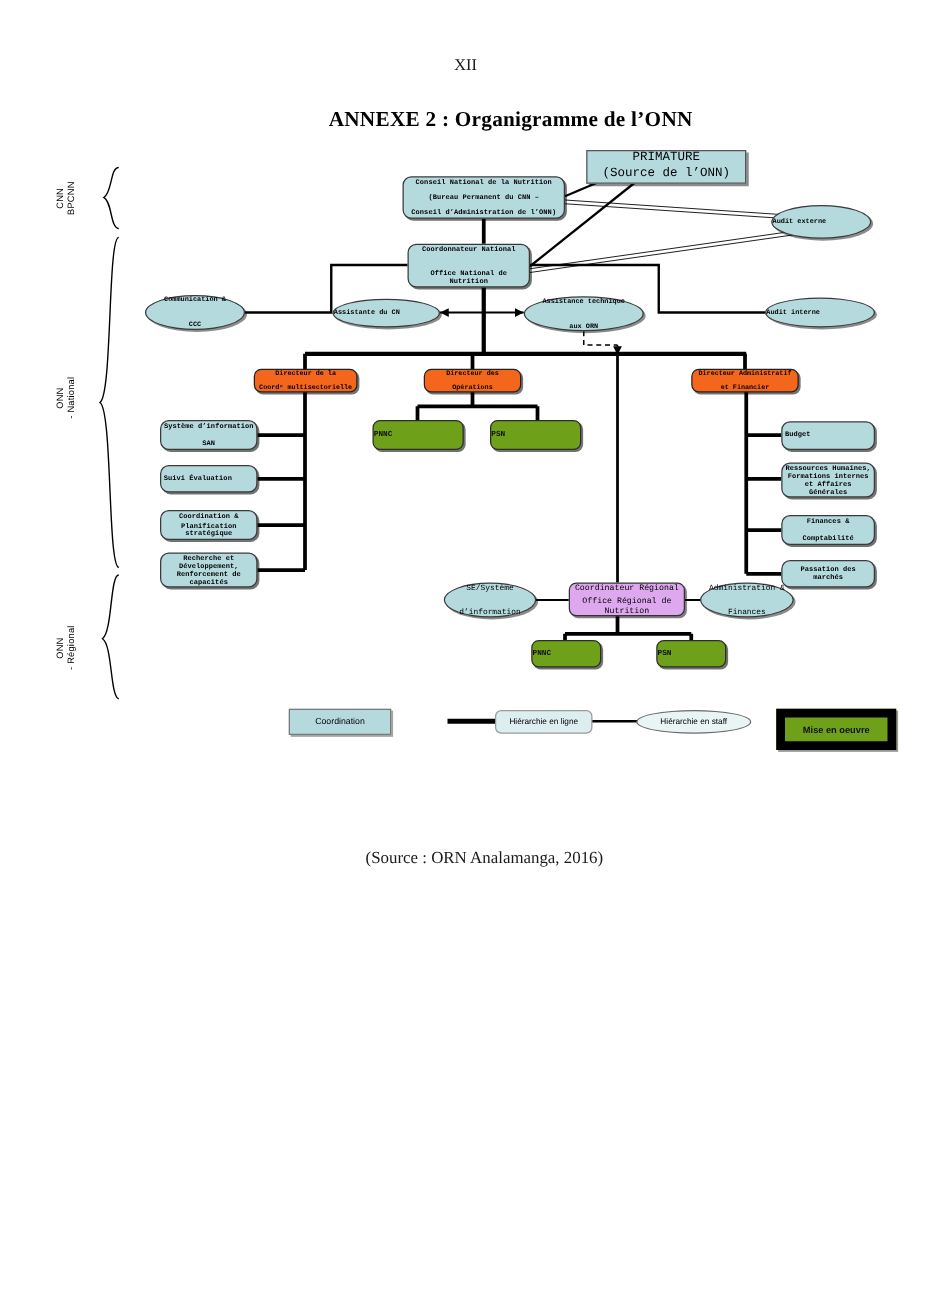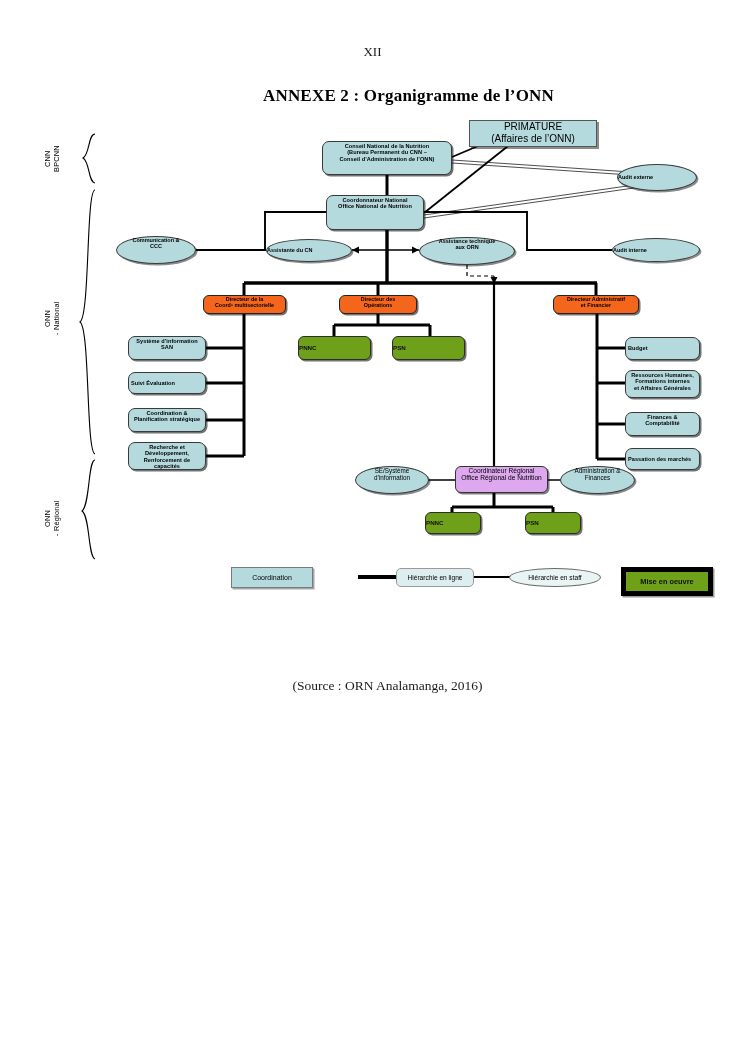--- a/index.html
+++ b/index.html
@@ -24,21 +24,21 @@
     position:absolute;left:0;top:634px;width:745px;text-align:center;
     font-family:"Liberation Serif", serif;font-size:13.5px;color:#1a1a1a;margin-top:44px;
   }
   .source .inner{display:inline-block;padding-left:30px;}
 
   
   #diagram{position:absolute;left:0;top:0;width:745px;height:1053px;}
   #wires{position:absolute;left:0;top:0;width:745px;height:1053px;}
 
   .node{position:absolute;box-sizing:border-box;display:flex;align-items:center;
-        justify-content:flex-start;text-align:center;line-height:1.12;color:#000;}
+        justify-content:space-between;text-align:center;line-height:1.12;color:#000;font-family:Liberation Mono, monospace;}
 
   .box{
     background:#b5dade;border:1px solid #3a3a3a;border-radius:7px;
     font-size:5.6px;font-weight:bold;letter-spacing:.05px;
     box-shadow:1.5px 1.5px 0 rgba(0,0,0,.55);
     padding:1px 2px;
   }
   .orange{background:#f4661b;border:1px solid #222;border-radius:6px;
           font-size:5.4px;font-weight:bold;box-shadow:1.5px 1.5px 0 rgba(0,0,0,.55);}
   .green{background:#6fa019;border:1px solid #2d2d2d;border-radius:6px;
@@ -66,21 +66,21 @@
     text-align:center;white-space:pre;letter-spacing:.2px;
   }
 
   .legend-box{
     position:absolute;background:#b5dade;border:1px solid #7a7a7a;
     box-shadow:1.5px 1.5px 0 rgba(0,0,0,.35);
     display:flex;align-items:center;justify-content:center;
     font-size:7px;color:#000;
   }
   .legend-green{
-    position:absolute;background:#6fa019;border:5px solid #000000;
+    position:absolute;background:#6fa019;border:7px solid #000000;
     box-shadow:1.5px 1.5px 0 rgba(0,0,0,.4);
     display:flex;align-items:center;justify-content:center;
     font-size:7.4px;color:#111;font-weight:bold;
   }
   .legend-line-box{
     position:absolute;background:#ddeef0;border:1px solid #9a9a9a;border-radius:5px;
     display:flex;align-items:center;justify-content:center;font-size:6.6px;color:#000;
   }
   .legend-ellipse{
     position:absolute;background:#e9f4f5;border:1px solid #6a6a6a;border-radius:50%;
@@ -174,21 +174,21 @@
 
     <div class="bracelabel" style="left:44px;top:134px;height:50px;width:26px;">CNN
 BPCNN</div>
     <div class="bracelabel" style="left:44px;top:288px;height:60px;width:26px;">ONN
 - National</div>
     <div class="bracelabel" style="left:44px;top:487px;height:62px;width:26px;">ONN
 - Régional</div>
 
     <div class="node primature" style="left:469px;top:120px;width:128px;height:27px;flex-direction:column;">
       <div>PRIMATURE</div>
-      <div>(Affaires de l’ONN)</div>
+      <div>(Source de l’ONN)</div>
     </div>
 
     <div class="node box" style="left:322px;top:141px;width:130px;height:34px;flex-direction:column;">
       <div>Conseil National de la Nutrition</div>
       <div>(Bureau Permanent du CNN –</div>
       <div>Conseil d’Administration de l’ONN)</div>
     </div>
 
     <div class="node box" style="left:326px;top:195px;width:98px;height:35px;flex-direction:column;">
       <div>Coordonnateur National</div>

